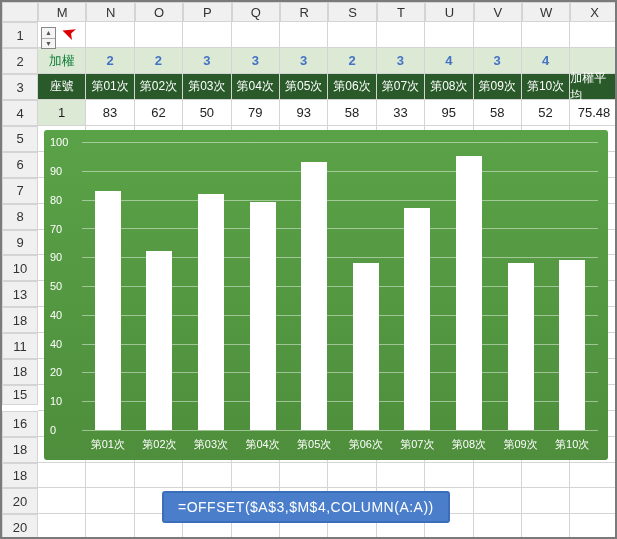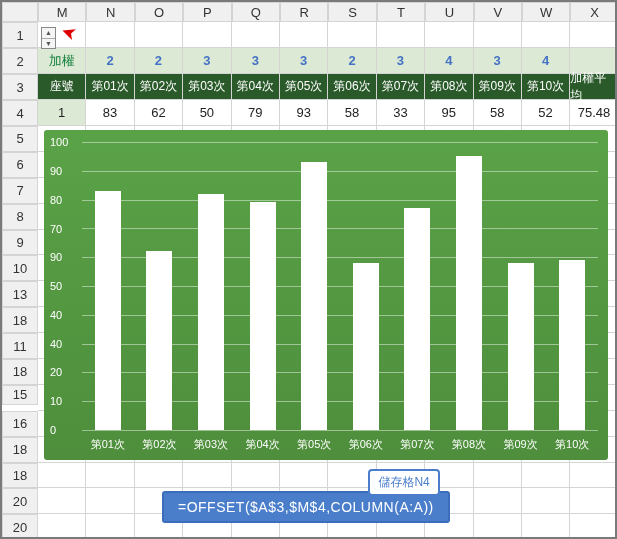--- a/index.html
+++ b/index.html
@@ -464,15 +464,14 @@
     <div class="ytick" style="top: 184.8px;">40</div>
     <div class="ytick" style="top: 156px;">50</div>
     <div class="ytick" style="top: 127.2px;">90</div>
     <div class="ytick" style="top: 99px;">70</div>
     <div class="ytick" style="top: 69.6px;">80</div>
     <div class="ytick" style="top: 40.8px;">90</div>
     <div class="ytick" style="top: 12px;">100</div>
   </div>
 
 <div class="formula-box">
-  <div class="formula-tag">儲存格N4</div>
   <div class="formula-bar">=OFFSET($A$3,$M$4,COLUMN(A:A))</div>
 </div>
 
 </body></html>

